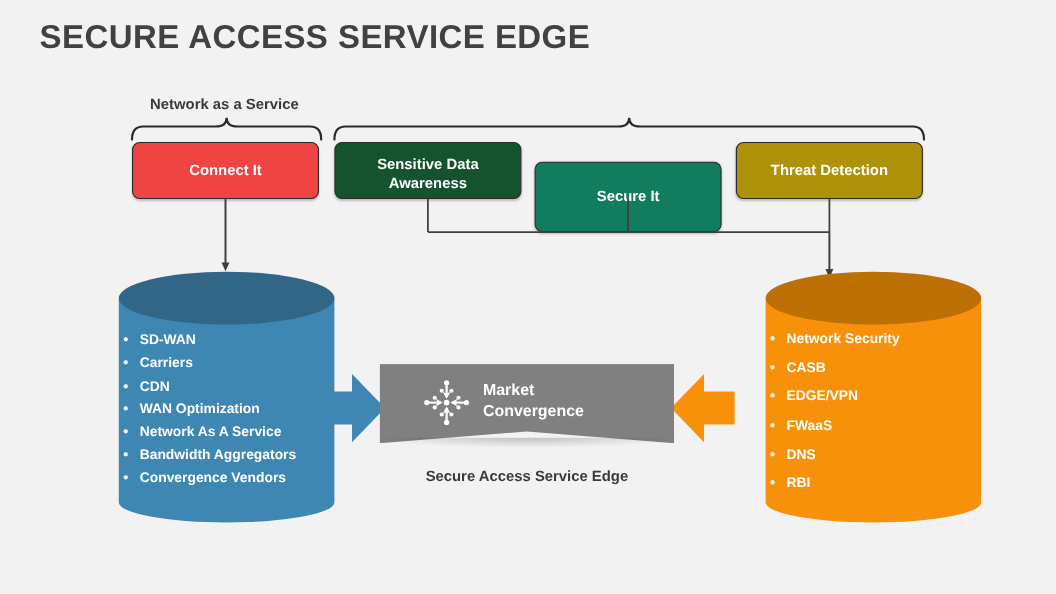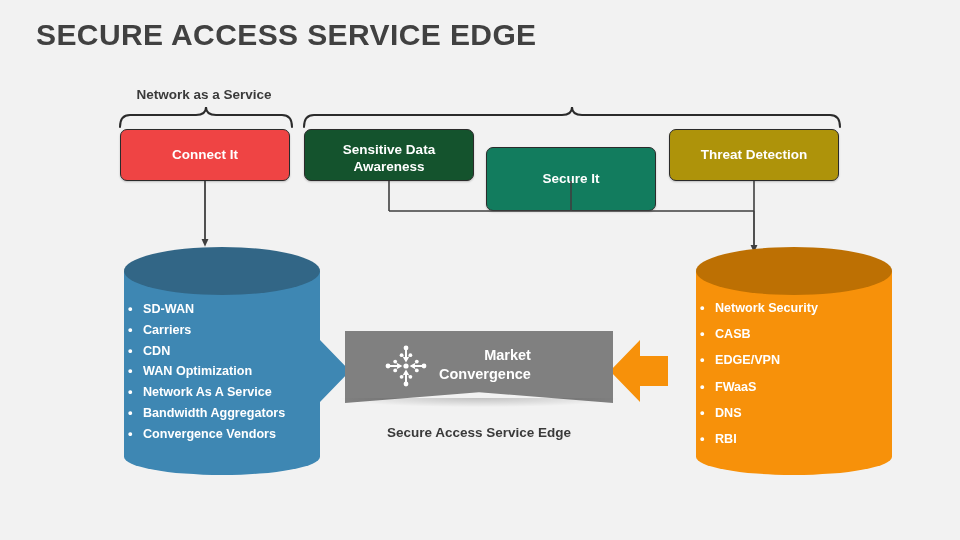--- a/index.html
+++ b/index.html
@@ -66,42 +66,41 @@
     color: #ffffff; font-size: 12.6px; font-weight: bold;
     line-height: 1.65;
     list-style: none;
   }
   .cyl-list li { position: relative; padding-left: 19px; }
   .cyl-list li::before {
     content: "•"; position: absolute; left: 4px; top: -1px;
     color: #ffffff; font-size: 13px;
   }
 
-  #cyl-left  { left: 124px; top: 247px; width: 196px; height: 228px; }
+  #cyl-left  { left: 108px; top: 247px; width: 196px; height: 228px; }
   #cyl-right { left: 696px; top: 247px; width: 196px; height: 228px; }
 
   #cyl-left .cyl-body  { top: 24px; height: 204px; background: #3e87b3; }
   #cyl-left .cyl-top   { background: #326686; }
   #cyl-right .cyl-body { top: 24px; height: 204px; background: #f7910a; }
   #cyl-right .cyl-top  { background: #bd7003; }
 
   #cyl-left .cyl-list  { top: 52px; }
   #cyl-right .cyl-list { top: 48px; line-height: 2.08; }
 
   
   .block-arrow { position: absolute; }
 
   
   #banner {
     position: absolute; left: 345px; top: 331px; width: 268px; height: 72px;
     background: #808080;
     clip-path: polygon(0 0, 100% 0, 100% 100%, 50% 85%, 0 100%);
     display: flex; align-items: center; gap: 10px;
     padding-left: 38px;
-    text-align: right;
   }
   #banner-text {
     color: #ffffff; font-size: 14.5px; font-weight: bold; line-height: 1.28;
     margin-top: -4px;
   }
   #banner-shadow {
     position: absolute; left: 340px; top: 398px; width: 278px; height: 9px;
     background: radial-gradient(ellipse at 50% 0%, rgba(0,0,0,.20), rgba(0,0,0,0) 72%);
   }
   #banner-caption {

